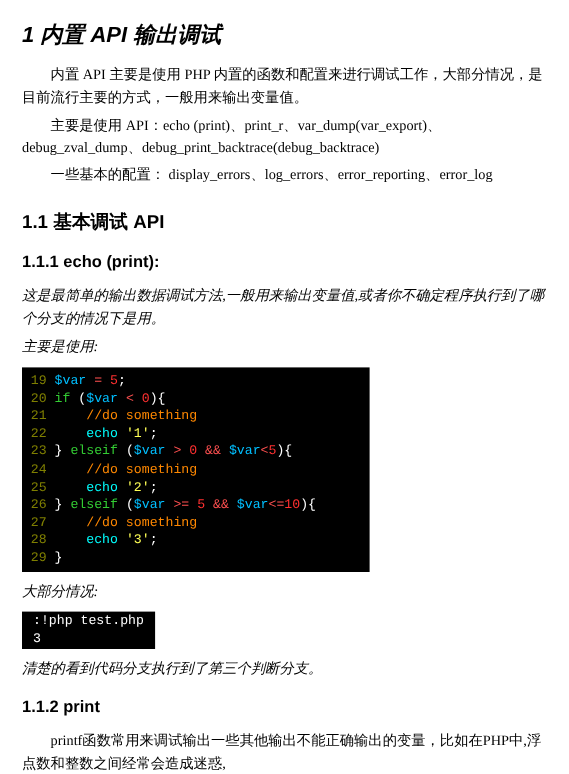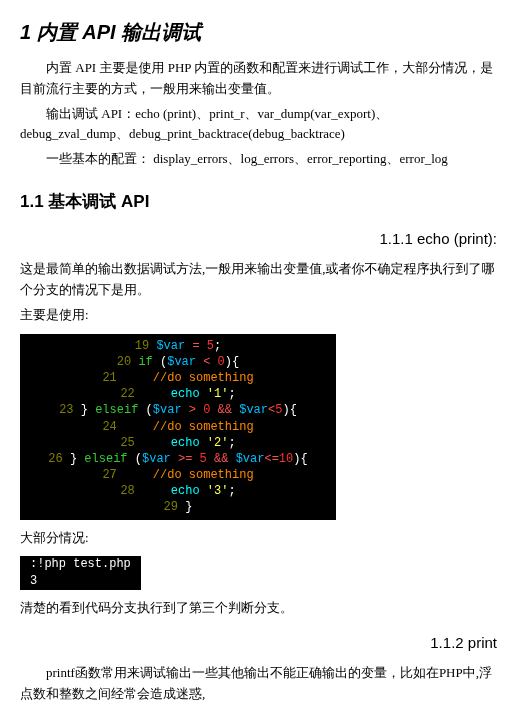--- a/index.html
+++ b/index.html
@@ -22,30 +22,30 @@
   }
   h2 {
     font-family: "SimHei", "黑体", sans-serif;
     font-size: 17px;
     font-weight: bold;
     margin: 18px 0 8px 0;
   }
   h3 {
     font-family: "SimHei", "黑体", sans-serif;
     font-size: 15px;
-    font-weight: normal;
+    font-weight: bold;
     margin: 12px 0 8px 0;
-    text-align: right;
   }
   p {
     margin: 4px 0;
     text-indent: 2em;
   }
   p.noindent {
     text-indent: 0;
+    font-style: italic;
   }
   .code-block {
     background: #000;
     font-family: "Consolas", "Courier New", monospace;
     font-size: 12px;
     padding: 4px 8px;
     margin: 4px 0;
     white-space: pre;
     line-height: 1.35;
     display: inline-block;
@@ -73,31 +73,31 @@
   .wh { color: #fff; }
 </style>
 </head>
 <body>
 
 
 
 <h1>1 内置 API 输出调试</h1>
 
 <p>内置 API 主要是使用 PHP 内置的函数和配置来进行调试工作，大部分情况，是目前流行主要的方式，一般用来输出变量值。</p>
-<p>输出调试 API：echo (print)、print_r、var_dump(var_export)、debug_zval_dump、debug_print_backtrace(debug_backtrace)</p>
+<p>主要是使用 API：echo (print)、print_r、var_dump(var_export)、debug_zval_dump、debug_print_backtrace(debug_backtrace)</p>
 <p>一些基本的配置：   display_errors、log_errors、error_reporting、error_log</p>
 
 <h2>1.1  基本调试 API</h2>
 
 <h3>1.1.1  echo (print):</h3>
 
 <p class="noindent">这是最简单的输出数据调试方法,一般用来输出变量值,或者你不确定程序执行到了哪个分支的情况下是用。</p>
 <p class="noindent">主要是使用:</p>
 
-<div class="code-block" style="width:300px;text-align:center;"><span class="ln">19</span> <span class="var">$var</span> <span class="op">=</span> <span class="num">5</span><span class="wh">;</span>
+<div class="code-block" style="width:300px;"><span class="ln">19</span> <span class="var">$var</span> <span class="op">=</span> <span class="num">5</span><span class="wh">;</span>
 <span class="ln">20</span> <span class="kw">if</span> <span class="wh">(</span><span class="var">$var</span> <span class="op">&lt;</span> <span class="num">0</span><span class="wh">){</span>
 <span class="ln">21</span>     <span class="cmt">//do something</span>
 <span class="ln">22</span>     <span class="fn">echo</span> <span class="str">'1'</span><span class="wh">;</span>
 <span class="ln">23</span> <span class="wh">}</span> <span class="kw">elseif</span> <span class="wh">(</span><span class="var">$var</span> <span class="op">&gt;</span> <span class="num">0</span> <span class="op">&amp;&amp;</span> <span class="var">$var</span><span class="op">&lt;</span><span class="num">5</span><span class="wh">){</span>
 <span class="ln">24</span>     <span class="cmt">//do something</span>
 <span class="ln">25</span>     <span class="fn">echo</span> <span class="str">'2'</span><span class="wh">;</span>
 <span class="ln">26</span> <span class="wh">}</span> <span class="kw">elseif</span> <span class="wh">(</span><span class="var">$var</span> <span class="op">&gt;=</span> <span class="num">5</span> <span class="op">&amp;&amp;</span> <span class="var">$var</span><span class="op">&lt;=</span><span class="num">10</span><span class="wh">){</span>
 <span class="ln">27</span>     <span class="cmt">//do something</span>
 <span class="ln">28</span>     <span class="fn">echo</span> <span class="str">'3'</span><span class="wh">;</span>
 <span class="ln">29</span> <span class="wh">}</span></div>

